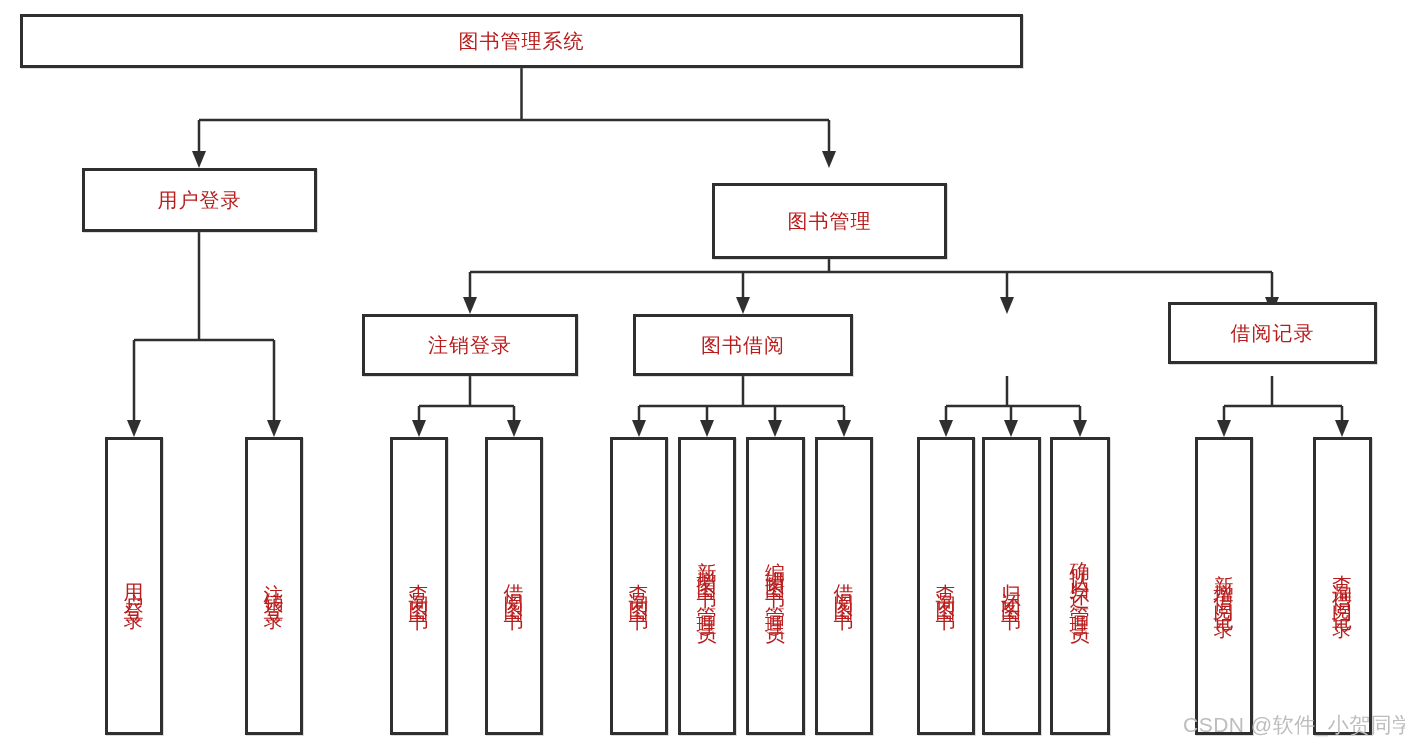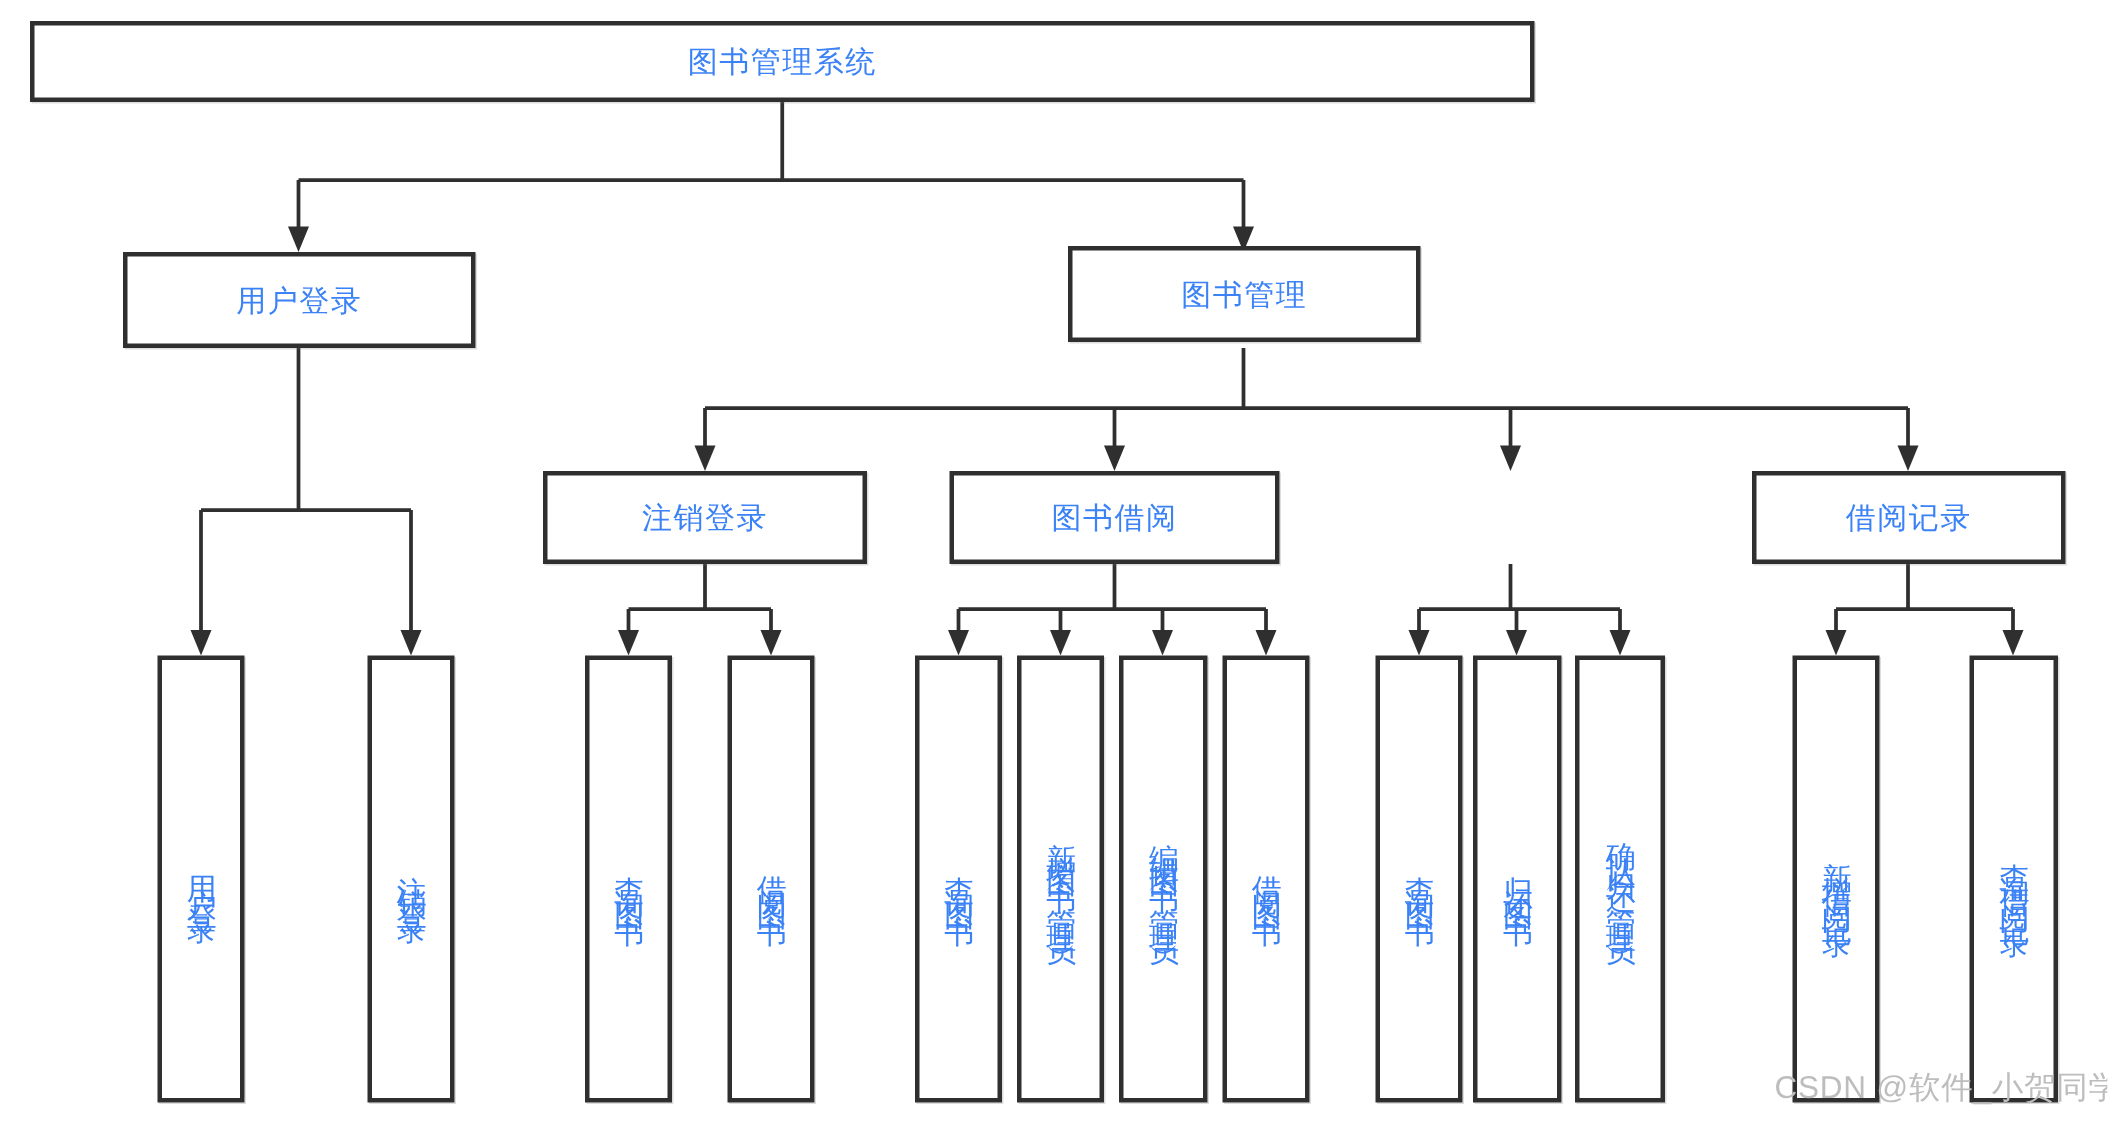--- a/index.html
+++ b/index.html
@@ -16,21 +16,21 @@
     box-sizing:border-box;
     border:3px solid #2f2f2f;
     background:#ffffff;
     display:flex;
     align-items:center;
     justify-content:center;
     z-index:2;
     box-shadow:1px 1px 0 rgba(120,120,120,.25);
   }
   .box .lbl{
-    color:#3b82f6;
+    color:#b91c1c;
     font-size:20px;
     letter-spacing:1px;
     white-space:nowrap;
   }
   .box.v .lbl{
     writing-mode:vertical-rl;
     text-orientation:mixed;
     letter-spacing:9px;
     line-height:1;
     white-space:normal;
@@ -93,31 +93,31 @@
     </g>
   </svg>
 
   <div class="box h" style="left:20px;top:14px;width:1003px;height:54px">
     <span class="lbl">图书管理系统</span>
   </div>
 
   <div class="box h" style="left:82px;top:168px;width:235px;height:64px">
     <span class="lbl">用户登录</span>
   </div>
-  <div class="box h" style="left:712px;top:164px;width:235px;height:64px">
+  <div class="box h" style="left:712px;top:183px;width:235px;height:76px">
     <span class="lbl">图书管理</span>
   </div>
 
   <div class="box h" style="left:362px;top:314px;width:216px;height:62px">
     <span class="lbl">注销登录</span>
   </div>
   <div class="box h" style="left:633px;top:314px;width:220px;height:62px">
     <span class="lbl">图书借阅</span>
   </div>
-  <div class="box h" style="left:1168px;top:314px;width:209px;height:62px">
+  <div class="box h" style="left:1168px;top:302px;width:209px;height:62px">
     <span class="lbl">借阅记录</span>
   </div>
 
   <div class="box v" style="left:105px;top:437px;width:58px;height:298px">
     <span class="lbl">用户登录</span>
   </div>
   <div class="box v" style="left:245px;top:437px;width:58px;height:298px">
     <span class="lbl">注销登录</span>
   </div>
 

